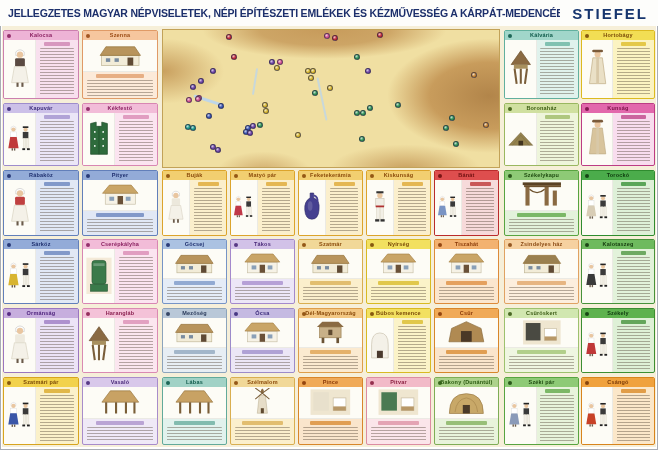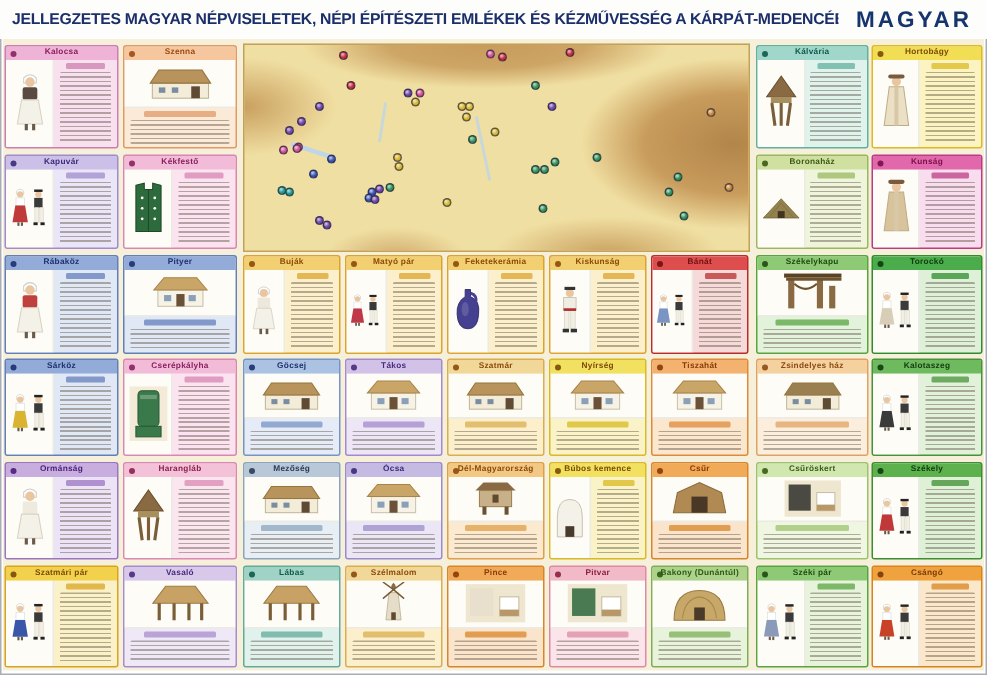--- a/index.html
+++ b/index.html
@@ -47,21 +47,21 @@
        background:repeating-linear-gradient(to bottom, rgba(70,55,40,.55) 0 1px, transparent 1px 3px);}
 </style>
 </head>
 <body>
 
 <div class="poster">
   <div class="content"></div>
 
   <div class="titlebar">
     <div class="main-title">JELLEGZETES MAGYAR NÉPVISELETEK, NÉPI ÉPÍTÉSZETI EMLÉKEK ÉS KÉZMŰVESSÉG A KÁRPÁT-MEDENCÉBEN</div>
-    <div class="logo">MAGYAR</div>
+    <div class="logo">STIEFEL</div>
   </div>
 
   <div class="map">
     <div class="water" style="left:9%;top:50%;width:9%;height:3px;transform:rotate(18deg);"></div>
     <div class="water" style="left:27%;top:28%;width:2px;height:20%;transform:rotate(9deg);opacity:.8;"></div>
     <div class="water" style="left:47%;top:34%;width:2px;height:32%;transform:rotate(-12deg);opacity:.8;"></div>
   <div class="pin" style="left: 19.5%; top: 5%; background-color: rgb(198, 43, 58);"></div>
       <div class="pin" style="left: 48.8%; top: 4.3%; background-color: rgb(212, 79, 146);"></div>
       <div class="pin" style="left: 51.2%; top: 5.8%; background-color: rgb(198, 43, 58);"></div>
       <div class="pin" style="left: 64.5%; top: 3.6%; background-color: rgb(198, 43, 58);"></div>

